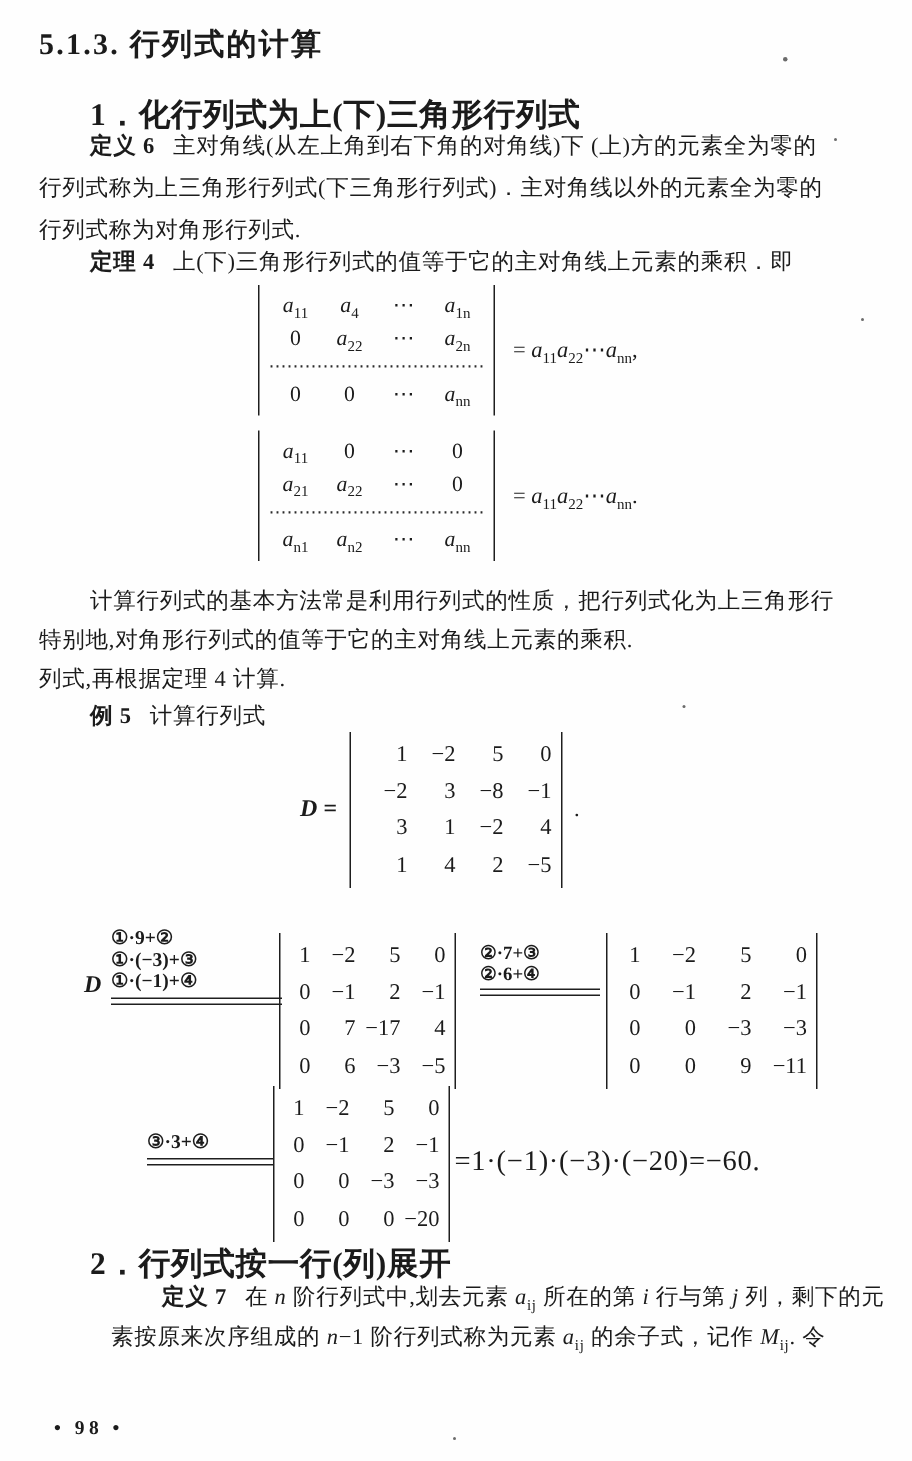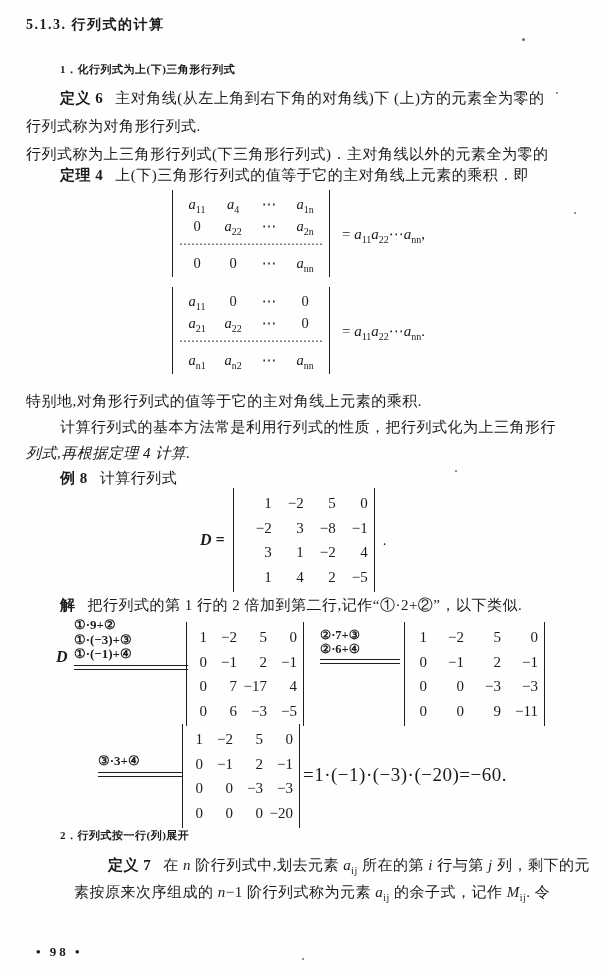--- a/index.html
+++ b/index.html
@@ -6,22 +6,22 @@
   .page{
     position:relative;width:608px;height:974px;background:#fefefe;
     font-family:"Liberation Serif","DejaVu Serif",serif;
     color:#1b1b1b;overflow:hidden;margin:0 auto;
   }
   .abs{position:absolute;}
   .cn{font-size:15px;letter-spacing:.5px;}
   .tline{line-height:28px;white-space:nowrap;}
   .indent{padding-left:34px;}
   .lbl{font-weight:bold;margin-right:12px;}
-  .heading{font-size:14px;font-weight:600;letter-spacing:1.5px;margin:0;}
-  .subtitle{font-size:11px;font-weight:bold;letter-spacing:.5px;white-space:nowrap;}
+  .heading{font-size:20px;font-weight:600;letter-spacing:1.5px;margin:0;}
+  .subtitle{font-size:21px;font-weight:bold;letter-spacing:.5px;white-space:nowrap;}
 
   
   .det{
     display:inline-flex;flex-direction:column;justify-content:flex-start;
     border-left:1.7px solid #1e1e1e;border-right:1.7px solid #1e1e1e;
     padding:3px 6px;
   }
   .mrow{display:flex;}
   .mrow.dots{line-height:15px;font-size:12px;overflow:hidden;white-space:nowrap;color:#2a2a2a;}
   .mcell{display:inline-block;}
@@ -61,22 +61,22 @@
   <div class="speck" style="left:302px;top:958px;width:2px;height:2px;"></div>
 
   <h1 class="abs heading" style="left:26px;top:16px;">5.1.3. 行列式的计算</h1>
 
   <div class="abs subtitle" style="left:60px;top:62px;">1．化行列式为上(下)三角形行列式</div>
 
   <div class="abs cn" style="left:26px;top:84px;width:562px;">
     <div class="tline indent">
       <span class="lbl">定义 6</span><span>主对角线(从左上角到右下角的对角线)下 (上)方的元素全为零的</span>
     </div>
+    <div class="tline">行列式称为上三角形行列式(下三角形行列式)．主对角线以外的元素全为零的</div>
     <div class="tline">行列式称为对角形行列式.</div>
-    <div class="tline">行列式称为上三角形行列式(下三角形行列式)．主对角线以外的元素全为零的</div>
   </div>
 
   <div class="abs cn tline indent" style="left:26px;top:161px;width:562px;">
     <span class="lbl">定理 4</span><span>上(下)三角形行列式的值等于它的主对角线上元素的乘积．即</span>
   </div>
 
   <div class="abs detrow" style="left:172px;top:190px;">
     <div class="det det-sym">
         <div class="mrow">
           <span class="mcell"><i>a</i><sub>11</sub></span>
@@ -120,27 +120,27 @@
           <span class="mcell"><i>a</i><sub>n1</sub></span>
           <span class="mcell"><i>a</i><sub>n2</sub></span>
           <span class="mcell">⋯</span>
           <span class="mcell"><i>a</i><sub>nn</sub></span>
         </div>
       </div>
     <div class="detres">= <i>a</i><sub>11</sub><i>a</i><sub>22</sub>⋯<i>a</i><sub>nn</sub>.</div>
   </div>
 
   <div class="abs cn" style="left:26px;top:388px;width:562px;">
+    <div class="tline indent" style="line-height:26px;">计算行列式的基本方法常是利用行列式的性质，把行列式化为上三角形行</div>
     <div class="tline" style="line-height:26px;">特别地,对角形行列式的值等于它的主对角线上元素的乘积.</div>
-    <div class="tline indent" style="line-height:26px;">计算行列式的基本方法常是利用行列式的性质，把行列式化为上三角形行</div>
-    <div class="tline" style="line-height:26px;font-style:italic;">列式,再根据定理 4 计算.</div>
+    <div class="tline" style="line-height:26px;">列式,再根据定理 4 计算.</div>
   </div>
 
   <div class="abs cn tline" style="left:60px;top:464px;">
-    <span class="lbl">例 8</span><span>计算行列式</span>
+    <span class="lbl">例 5</span><span>计算行列式</span>
   </div>
 
   <div class="abs detrow" style="left:200px;top:488px;gap:8px;">
     <span class="dlabel"><i>D</i> =</span>
     <div class="det det-num detD">
         <div class="mrow">
           <span class="mcell">1</span>
           <span class="mcell">−2</span>
           <span class="mcell">5</span>
           <span class="mcell">0</span>
@@ -160,23 +160,20 @@
         <div class="mrow">
           <span class="mcell">1</span>
           <span class="mcell">4</span>
           <span class="mcell">2</span>
           <span class="mcell">−5</span>
         </div>
       </div>
     <span class="period">.</span>
   </div>
 
-  <div class="abs cn tline" style="left:60px;top:591px;">
-    <span class="lbl">解</span><span>把行列式的第 1 行的 2 倍加到第二行,记作“①·2+②”，以下类似.</span>
-  </div>
 
   <div class="abs" style="left:0;top:614px;width:608px;height:112px;">
     <span class="abs dlabel" style="left:56px;top:34px;"><i>D</i></span>
     <div class="abs opstack" style="left:74px;top:4px;width:114px;">
       <div>①·9+②</div>
       <div>①·(−3)+③</div>
       <div>①·(−1)+④</div>
       <div class="dline"></div>
     </div>
     <div class="abs det det-num det-calc" style="left:186px;top:8px;">

